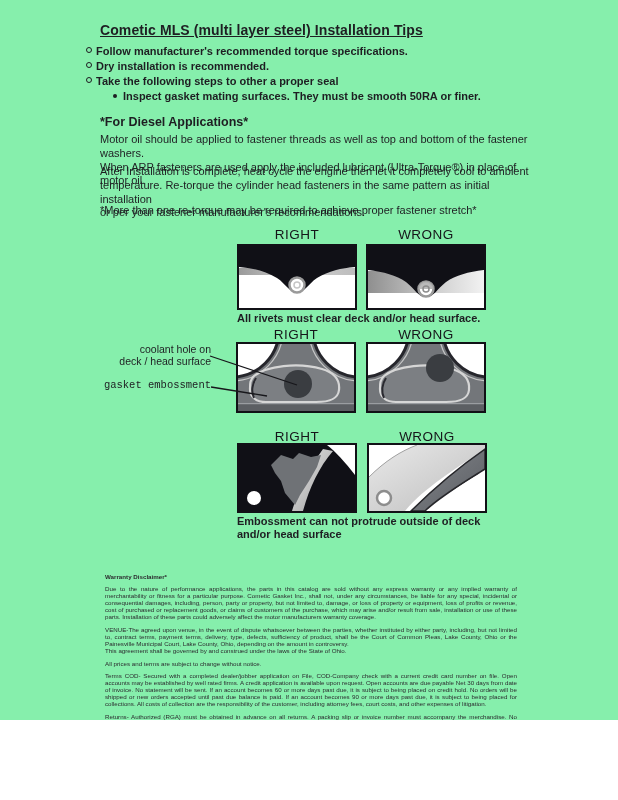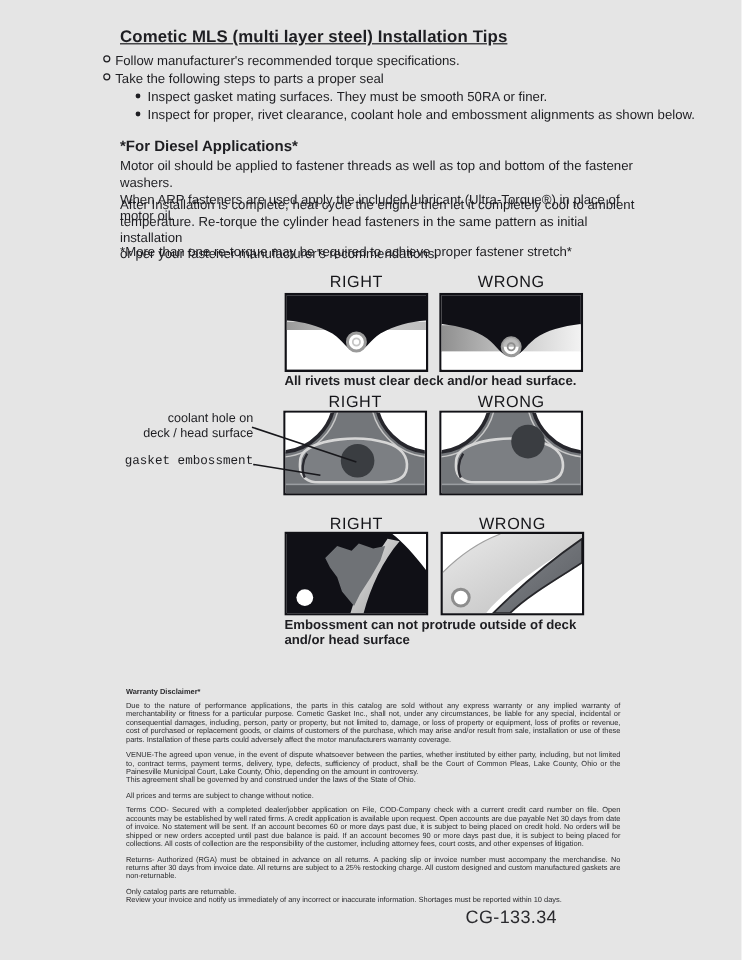--- a/index.html
+++ b/index.html
@@ -1,31 +1,31 @@
 <!DOCTYPE html>
 <html><head>
 <meta charset="utf-8">
 <style>
   html,body{margin:0;padding:0;background:#ffffff;}
   .page{
     position:relative;
-    width:618px;height:800px;
-    background:#e5e5e5;
+    width:618px;height:720px;
+    background:#86efac;
     font-family:"Liberation Sans","DejaVu Sans",sans-serif;
     color:#1e1e22;
     overflow:hidden;
   }
   .abs{position:absolute;}
   .title{
     left:100px;top:22px;
     font-size:14px;font-weight:bold;
     text-decoration:underline;
     letter-spacing:.1px;
   }
-  .bullets{left:86px;top:44px;font-size:11px;line-height:15px;}
+  .bullets{left:86px;top:44px;font-size:11px;line-height:15px;font-weight:bold;}
   .bullet-row{display:flex;align-items:baseline;}
   .bullet-row.sub{margin-left:27px;}
   .marker{width:10px;flex:0 0 10px;position:relative;}
   .marker .o{
     display:inline-block;width:4px;height:4px;border:1px solid #1e1e22;
     border-radius:50%;position:relative;top:-2px;
   }
   .marker .f{
     display:inline-block;width:4px;height:4px;background:#1e1e22;
     border-radius:50%;position:relative;top:-2px;
@@ -64,29 +64,29 @@
 
   <div class="abs title">Cometic MLS (multi layer steel) Installation Tips</div>
 
   <div class="abs bullets">
     <div class="bullet-row">
       <span class="marker"><span class="o"></span></span>
       <span>Follow manufacturer's recommended torque specifications.</span>
     </div>
     <div class="bullet-row">
       <span class="marker"><span class="o"></span></span>
-      <span>Take the following steps to parts a proper seal</span>
+      <span>Dry installation is recommended.</span>
+    </div>
+    <div class="bullet-row">
+      <span class="marker"><span class="o"></span></span>
+      <span>Take the following steps to other a proper seal</span>
     </div>
     <div class="bullet-row sub">
       <span class="marker"><span class="f"></span></span>
       <span>Inspect gasket mating surfaces.  They must be smooth 50RA or finer.</span>
-    </div>
-    <div class="bullet-row sub">
-      <span class="marker"><span class="f"></span></span>
-      <span>Inspect for proper, rivet clearance, coolant hole and embossment alignments as shown below.</span>
     </div>
   </div>
 
   <div class="abs body-par p1">Motor oil should be applied to fastener threads as well as top and bottom of the fastener washers.
 When ARP fasteners are used apply the included lubricant (Ultra-Torque®) in place of motor oil.</div>
   <div class="abs diesel-head">*For Diesel Applications*</div>
   <div class="abs body-par note">*More than one re-torque may be required to achieve proper fastener stretch*</div>
   <div class="abs body-par p2">After Installation is complete, heat cycle the engine then let it completely cool to ambient
 temperature. Re-torque the cylinder head fasteners in the same pattern as initial installation
 or per your fastener manufacturer's recommendations.</div>

